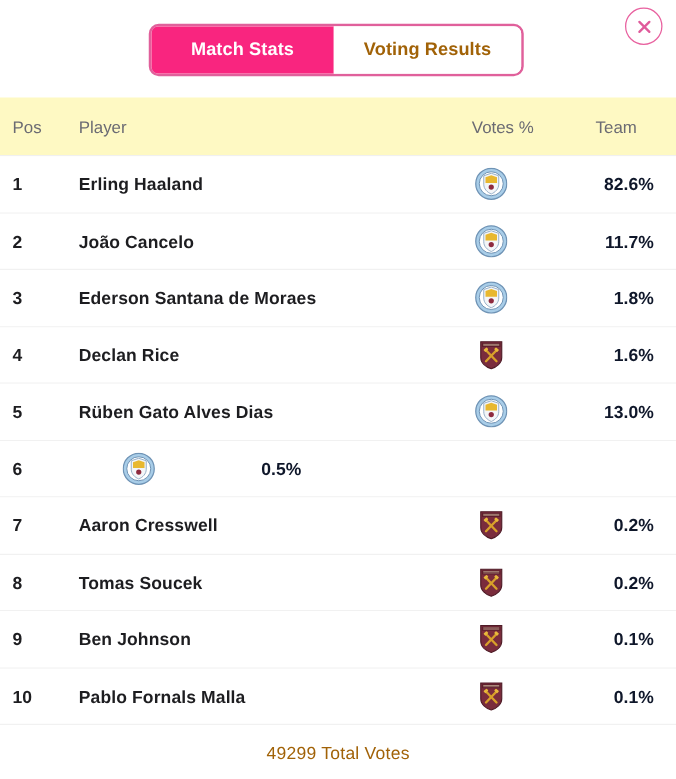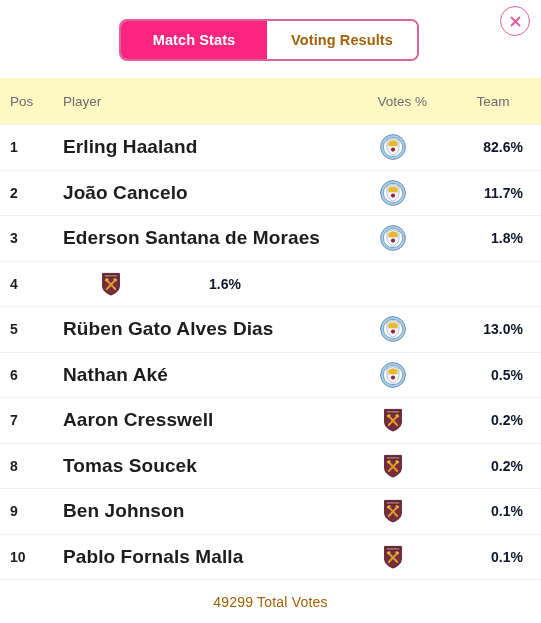--- a/index.html
+++ b/index.html
@@ -109,21 +109,21 @@
   .c-player { flex: 1 1 auto; padding-left: 0px; }
   .c-team   { width: 96px;  display: flex; justify-content: center; align-items: center; }
   .c-votes  { width: 100px; text-align: right; padding-right: 18px; }
 
   .row .c-pos {
     font-size: 14px;
     color: #1d1d20;
     font-weight: bold;
   }
   .row .c-player {
-    font-size: 19px;
+    font-size: 14px;
     color: #1d1d20;
     font-weight: bold;
     letter-spacing: .1px;
   }
   .row .c-votes {
     font-size: 14px;
     color: #0f172a;
     font-weight: bold;
   }
 
@@ -216,20 +216,21 @@
               <path d="M13 6.2 L17.6 7.7 L17.6 12.3 L8.4 12.3 L8.4 7.7 Z" fill="#e8b830"></path>
               <path d="M8.4 12.9 L17.6 12.9 L17.6 13.9 C17.6 16.6 15.5 18.6 13 19.8 C10.5 18.6 8.4 16.6 8.4 13.9 Z" fill="#f4f6f8"></path>
               <circle cx="13" cy="15.6" r="2.1" fill="#8e2a3e"></circle>
             </svg>
           </span>
         </div>
         <div class="cell c-votes">1.8%</div>
       </div>
       <div class="row">
         <div class="cell c-pos">4</div>
+        <div class="cell c-player">Declan Rice</div>
         <div class="cell c-team">
           <span>
             <svg class="badge" viewBox="0 0 26 26">
               <path d="M4.6 2.4 L21.4 2.4 L21.4 15.0 C21.4 19.4 17.3 22.6 13 24.0 C8.7 22.6 4.6 19.4 4.6 15.0 Z" fill="#7a2c3c" stroke="#4e1b26" stroke-width="0.9"></path>
               <rect x="5.6" y="3.3" width="14.8" height="3.3" fill="#5d1f2c"></rect>
               <rect x="6.6" y="4.1" width="12.8" height="0.6" fill="#d8c6a8" opacity="0.85"></rect>
               <rect x="6.6" y="5.1" width="12.8" height="0.6" fill="#d8c6a8" opacity="0.6"></rect>
               <g stroke="#d8a02a" stroke-width="1.9" stroke-linecap="round">
                 <line x1="8.6" y1="9.0" x2="17.2" y2="18.0"></line>
                 <line x1="17.4" y1="9.0" x2="8.8" y2="18.0"></line>
@@ -255,21 +256,20 @@
               <path d="M13 6.2 L17.6 7.7 L17.6 12.3 L8.4 12.3 L8.4 7.7 Z" fill="#e8b830"></path>
               <path d="M8.4 12.9 L17.6 12.9 L17.6 13.9 C17.6 16.6 15.5 18.6 13 19.8 C10.5 18.6 8.4 16.6 8.4 13.9 Z" fill="#f4f6f8"></path>
               <circle cx="13" cy="15.6" r="2.1" fill="#8e2a3e"></circle>
             </svg>
           </span>
         </div>
         <div class="cell c-votes">13.0%</div>
       </div>
       <div class="row">
         <div class="cell c-pos">6</div>
-        <div class="cell c-player">Nathan Aké</div>
         <div class="cell c-team">
           <span>
             <svg class="badge" viewBox="0 0 26 26">
               <circle cx="13" cy="13" r="12.4" fill="#a8cde8" stroke="#6f93b5" stroke-width="1"></circle>
               <circle cx="13" cy="13" r="9.6" fill="#ffffff" stroke="#6f93b5" stroke-width="0.8"></circle>
               <path d="M13 4.6 L19 6.6 L19 13.4 C19 17.2 16.2 19.8 13 21.2 C9.8 19.8 7 17.2 7 13.4 L7 6.6 Z" fill="#f2f4f7" stroke="#8aa7c2" stroke-width="0.7"></path>
               <path d="M13 6.2 L17.6 7.7 L17.6 12.3 L8.4 12.3 L8.4 7.7 Z" fill="#e8b830"></path>
               <path d="M8.4 12.9 L17.6 12.9 L17.6 13.9 C17.6 16.6 15.5 18.6 13 19.8 C10.5 18.6 8.4 16.6 8.4 13.9 Z" fill="#f4f6f8"></path>
               <circle cx="13" cy="15.6" r="2.1" fill="#8e2a3e"></circle>
             </svg>

